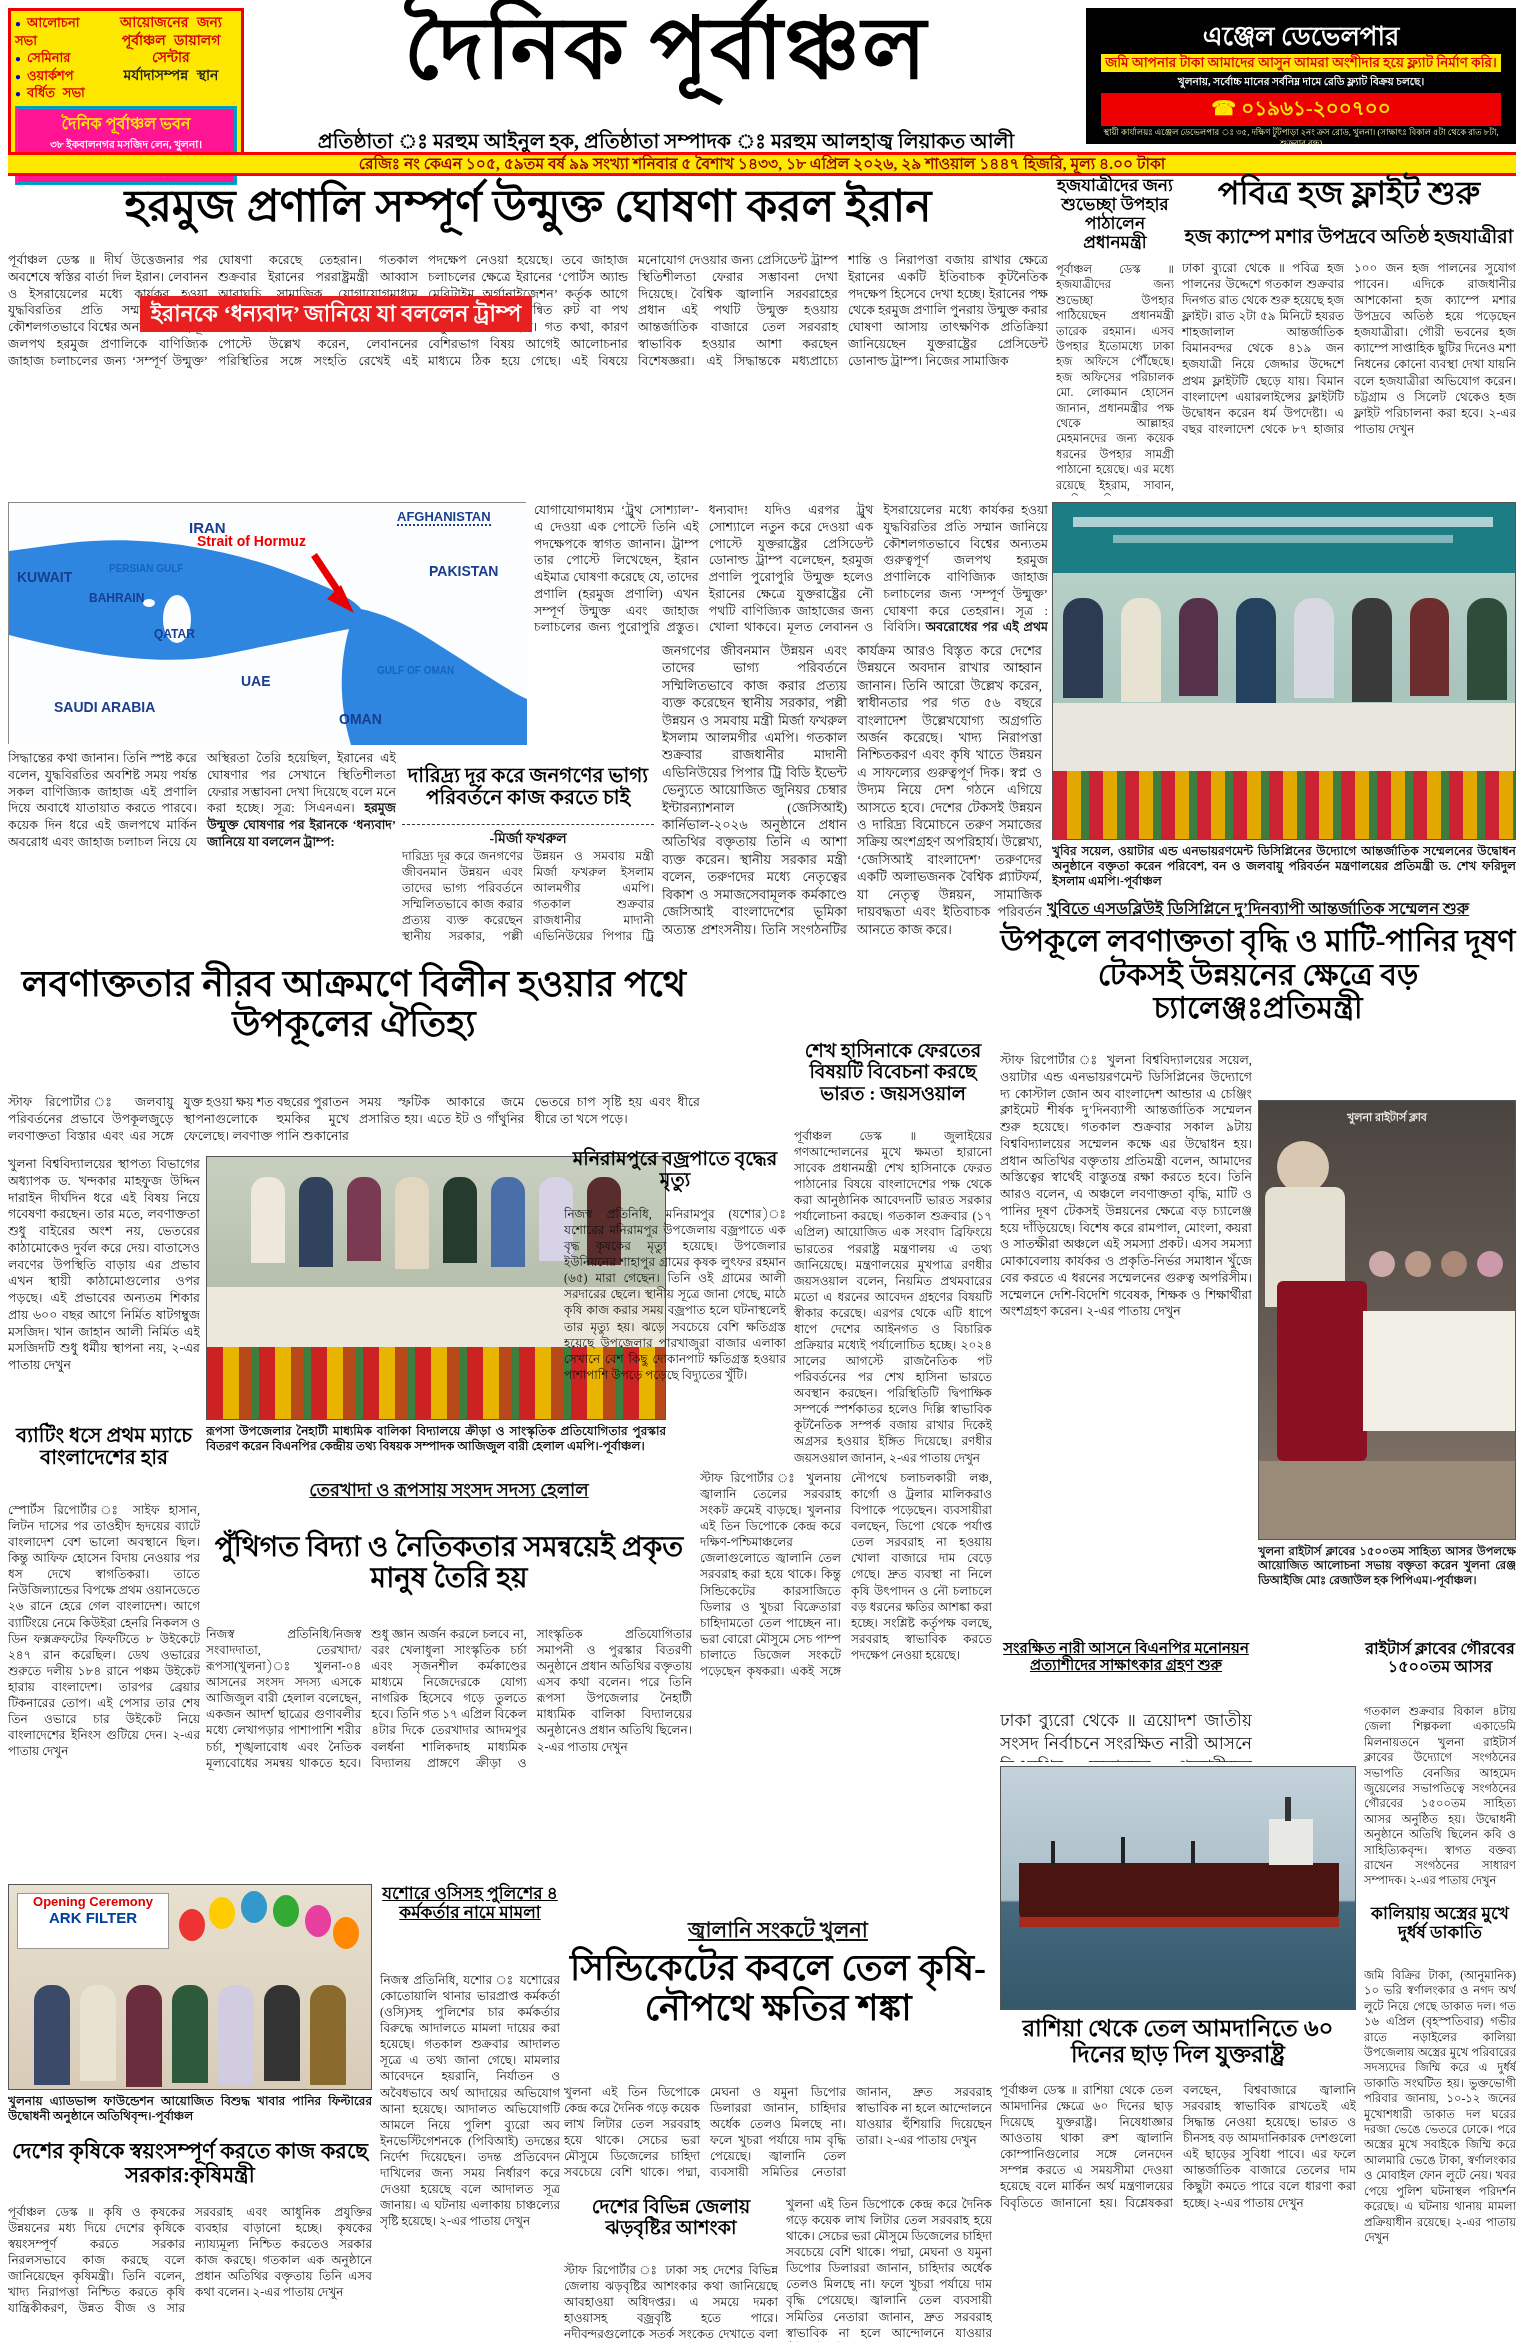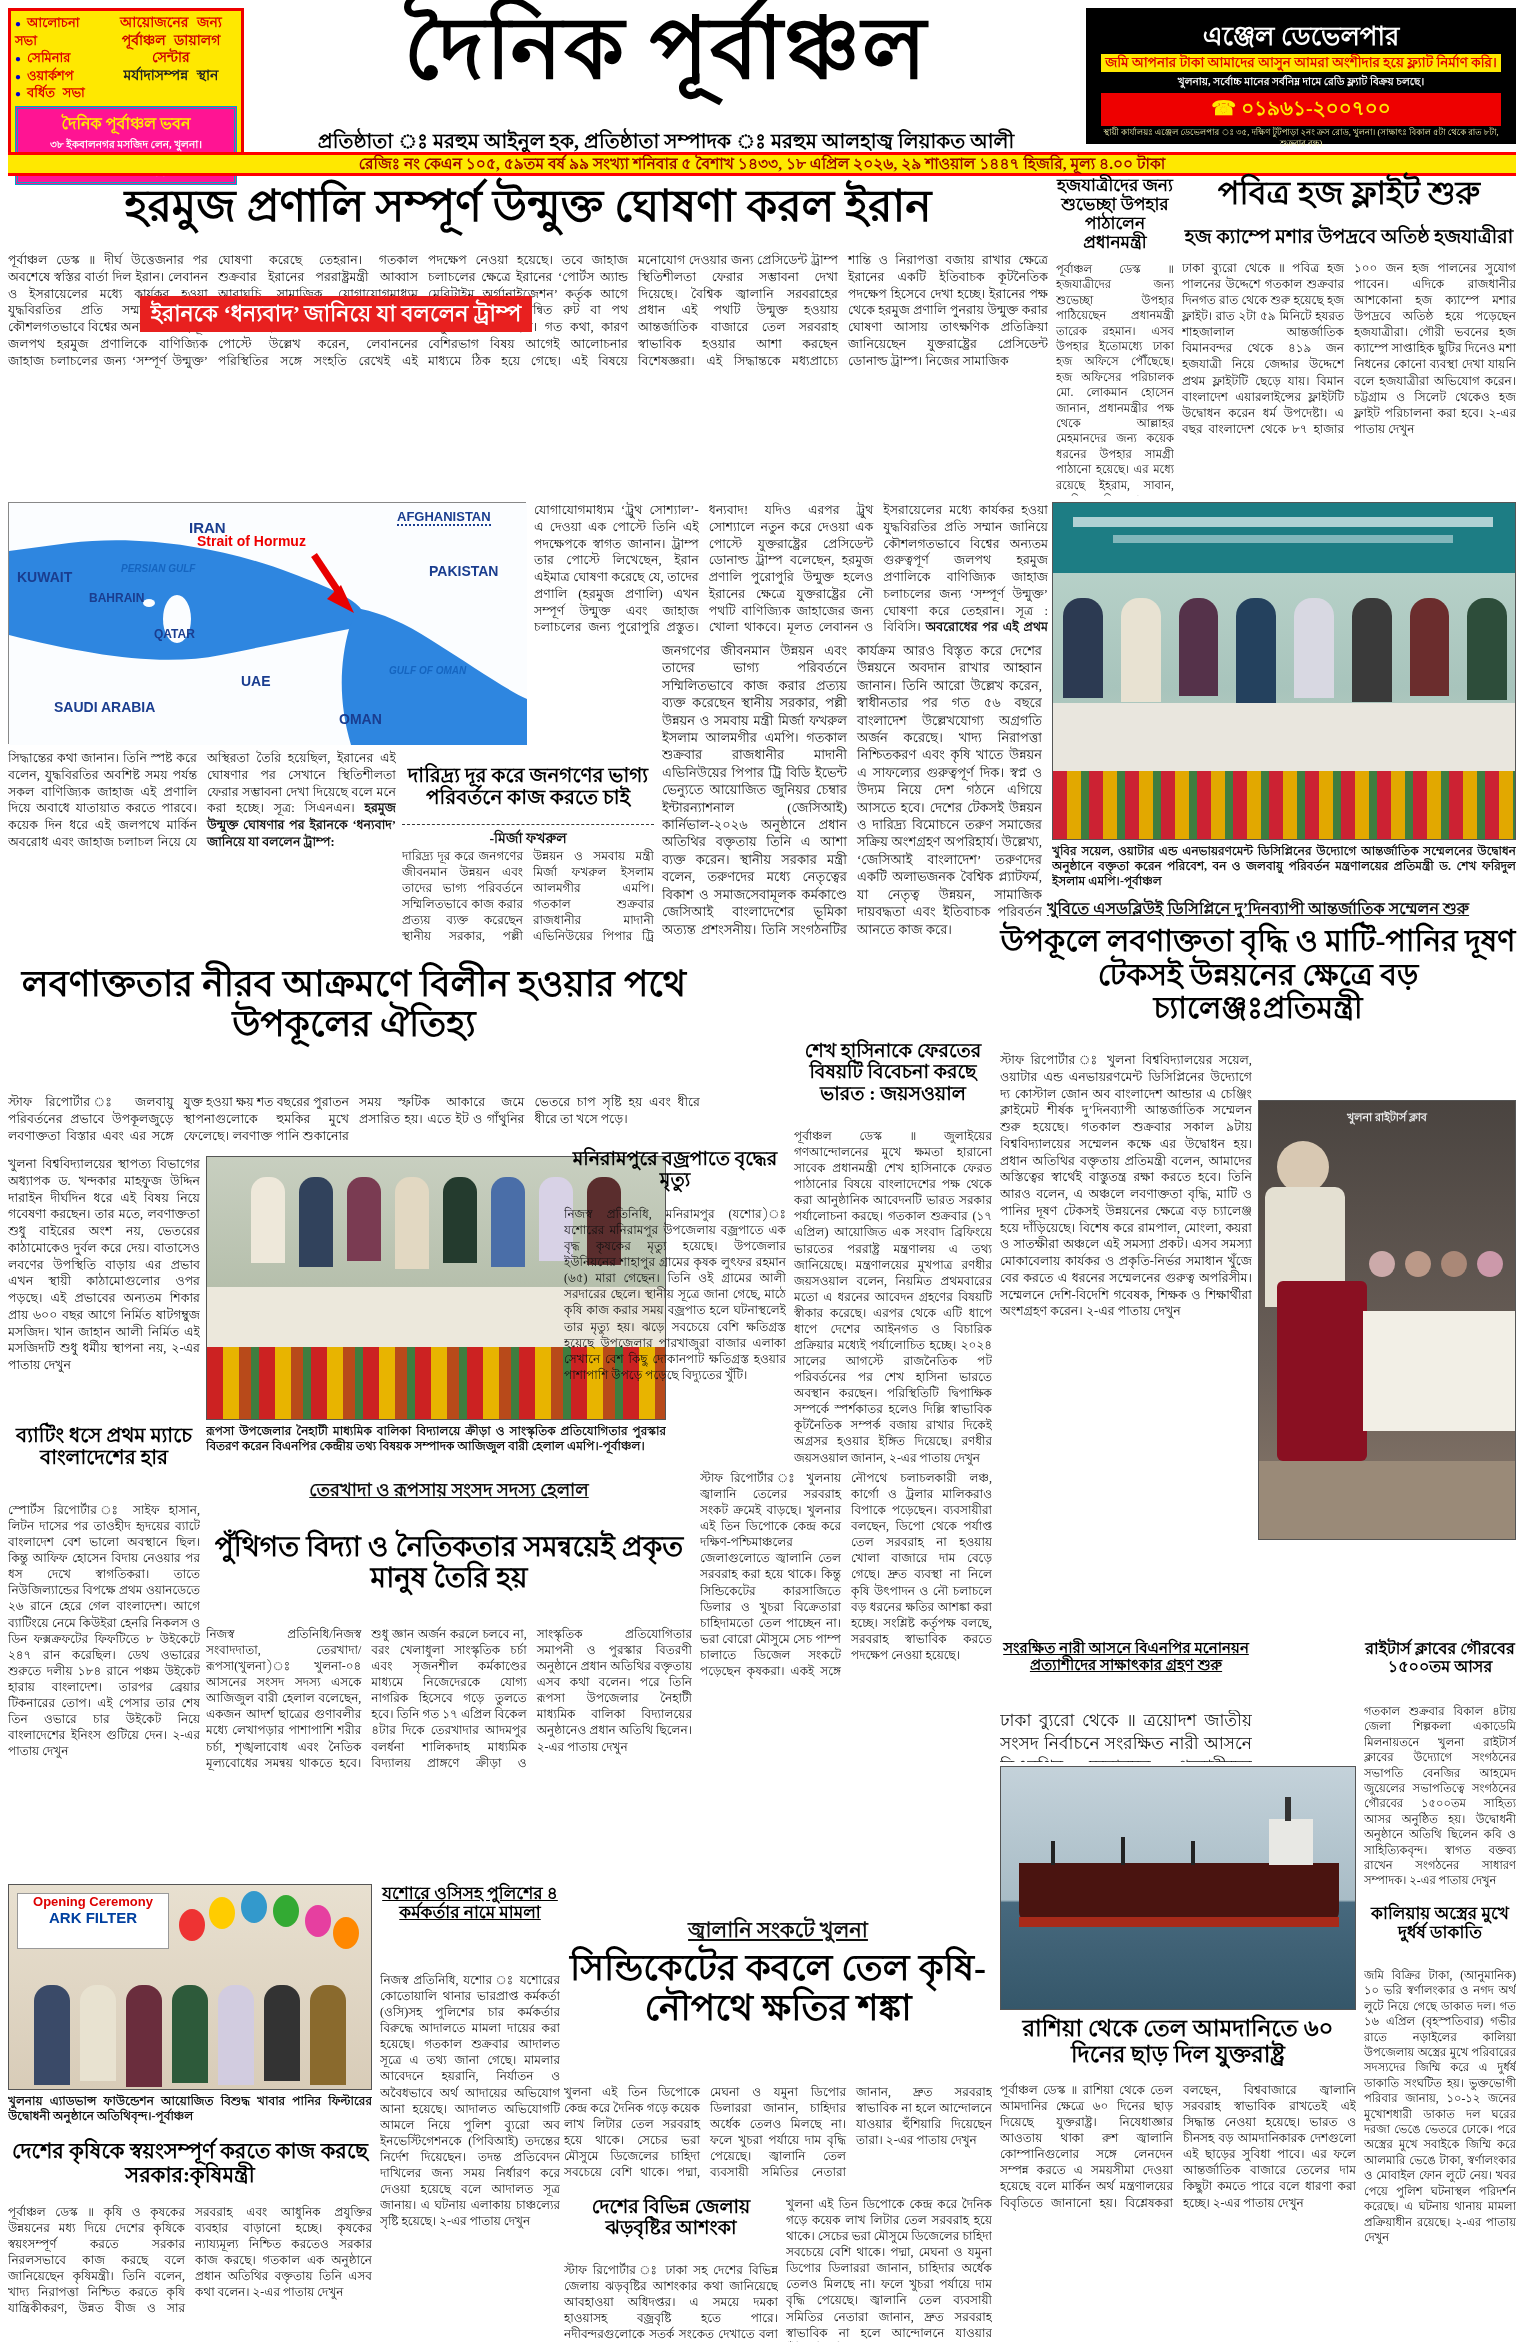--- a/index.html
+++ b/index.html
@@ -32,21 +32,21 @@
   .adR .w{color:#fff;font-size:10.5px;font-weight:bold;margin-top:2px;}
   .adR .ph{background:#e00;color:#ffe800;font-weight:900;font-size:20px;margin-top:2px;}
   .adR .nt{color:#ffb;font-size:8.5px;line-height:1.25;margin-top:1px;}
   .masthead{font-weight:900;font-size:86px;text-align:center;line-height:1.05;letter-spacing:2px;color:#000;}
   .founder{color:#000000;font-weight:900;font-size:20px;text-align:center;}
   .datebar{background:#ffe800;border-top:3px solid #f00;border-bottom:3px solid #f00;
            color:#9a0000;font-weight:bold;font-size:15.5px;text-align:center;line-height:18px;}
   .redbanner{background:#e8201f;color:#fff;font-weight:900;font-size:22px;text-align:center;line-height:36px;}
   .byline{font-weight:bold;font-size:14px;text-align:center;border-top:1px dashed #333;padding-top:2px;}
   .maplbl{position:absolute;font-family:"Liberation Sans","DejaVu Sans",sans-serif;font-weight:bold;color:#1a3d8f;}
-  .sea-lbl{color:#1565c0;font-style:italic;margin-left:12px;}
+  .sea-lbl{color:#1565c0;}
   .hormuz{color:#e00;}
 </style>
 </head>
 <body>
 
 <div class="page">
 
   <div class="abs adL" style="left:8px;top:8px;width:236px;height:158px;">
     <div class="bullets">
       <ul class="blist">
@@ -168,20 +168,21 @@
     <div class="pl" style="left:18px;top:180px;width:90px;height:180px;background:#8a1022;border-radius:6px;"></div>
     <div class="pl" style="left:110px;top:150px;width:148px;height:60px;display:flex;gap:10px;">
       <div style="width:26px;height:26px;background:#caa;border-radius:50%;"></div>
       <div style="width:26px;height:26px;background:#b98;border-radius:50%;"></div>
       <div style="width:26px;height:26px;background:#a87;border-radius:50%;"></div>
       <div style="width:26px;height:26px;background:#c9a;border-radius:50%;"></div>
     </div>
     <div class="pl" style="left:104px;top:210px;width:154px;height:120px;background:#f2efe6;"></div>
     <div class="pl" style="left:0;top:360px;width:100%;height:80px;background:#9a8a78;"></div>
   </div>
+  <div class="abs caption" style="left:1258px;top:1544px;width:258px;height:64px;font-size:11.5px;">খুলনা রাইটার্স ক্লাবের ১৫০০তম সাহিত্য আসর উপলক্ষে আয়োজিত আলোচনা সভায় বক্তৃতা করেন খুলনা রেঞ্জ ডিআইজি মোঃ রেজাউল হক পিপিএম।-পূর্বাঞ্চল।</div>
 
   <div class="abs hl" style="left:8px;top:964px;width:692px;height:124px;font-size:36px;">লবণাক্ততার নীরব আক্রমণে বিলীন হওয়ার পথে উপকূলের ঐতিহ্য</div>
   <div class="abs body cols4" style="left:8px;top:1094px;width:692px;height:58px;">স্টাফ রিপোর্টার ঃ জলবায়ু পরিবর্তনের প্রভাবে উপকূলজুড়ে লবণাক্ততা বিস্তার এবং এর সঙ্গে যুক্ত হওয়া ক্ষয় শত বছরের পুরাতন স্থাপনাগুলোকে হুমকির মুখে ফেলেছে। লবণাক্ত পানি শুকানোর সময় স্ফটিক আকারে জমে প্রসারিত হয়। এতে ইট ও গাঁথুনির ভেতরে চাপ সৃষ্টি হয় এবং ধীরে ধীরে তা খসে পড়ে।</div>
   <div class="abs body" style="left:8px;top:1156px;width:192px;height:262px;">খুলনা বিশ্ববিদ্যালয়ের স্থাপত্য বিভাগের অধ্যাপক ড. খন্দকার মাহফুজ উদ্দিন দারাইন দীর্ঘদিন ধরে এই বিষয় নিয়ে গবেষণা করছেন। তার মতে, লবণাক্ততা শুধু বাইরের অংশ নয়, ভেতরের কাঠামোকেও দুর্বল করে দেয়। বাতাসেও লবণের উপস্থিতি বাড়ায় এর প্রভাব এখন স্থায়ী কাঠামোগুলোর ওপর পড়ছে। এই প্রভাবের অন্যতম শিকার প্রায় ৬০০ বছর আগে নির্মিত ষাটগম্বুজ মসজিদ। খান জাহান আলী নির্মিত এই মসজিদটি শুধু ধর্মীয় স্থাপনা নয়, ২-এর পাতায় দেখুন</div>
 
   <div class="abs photo" style="left:206px;top:1156px;width:460px;height:264px;background:linear-gradient(180deg,#c8cfc0 0%,#b2bca8 60%,#9fae96 100%);">
     <div class="pl" style="left:0;top:20px;width:100%;height:90px;display:flex;gap:14px;justify-content:center;">
       <div style="width:34px;height:86px;background:#eee8da;border-radius:15px 15px 0 0;"></div>
       <div style="width:34px;height:90px;background:#31425c;border-radius:15px 15px 0 0;"></div>
       <div style="width:34px;height:84px;background:#7a3b52;border-radius:15px 15px 0 0;"></div>

